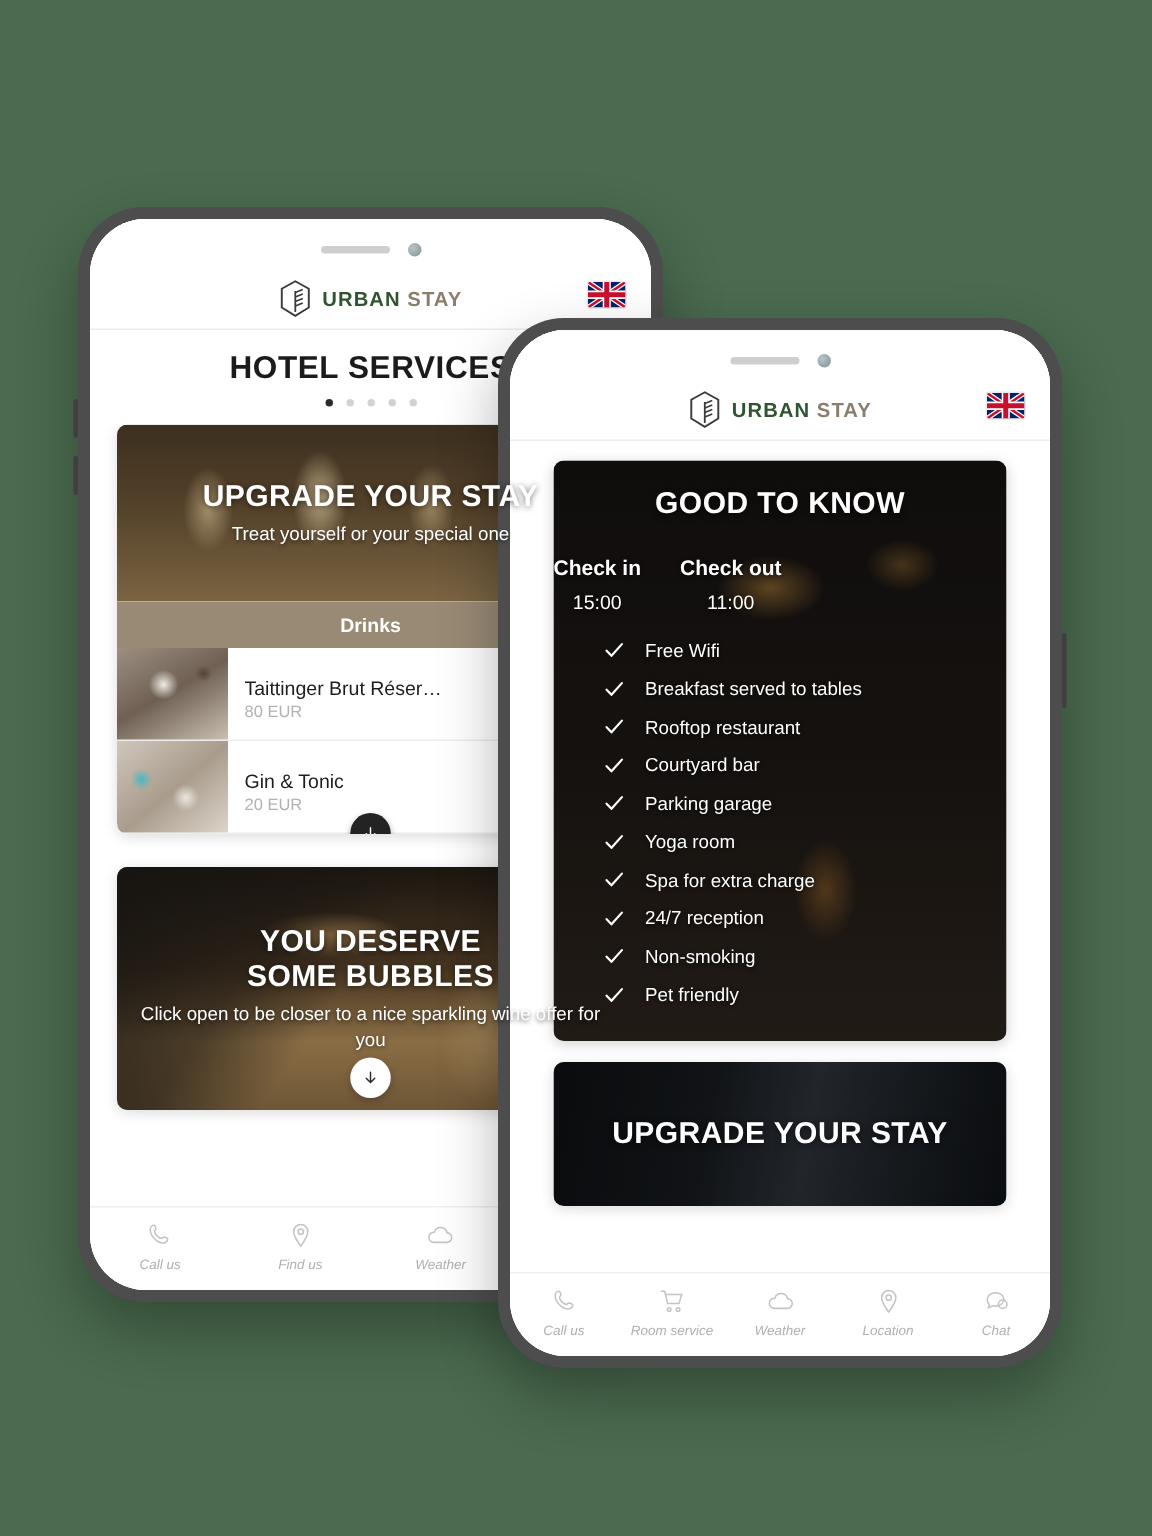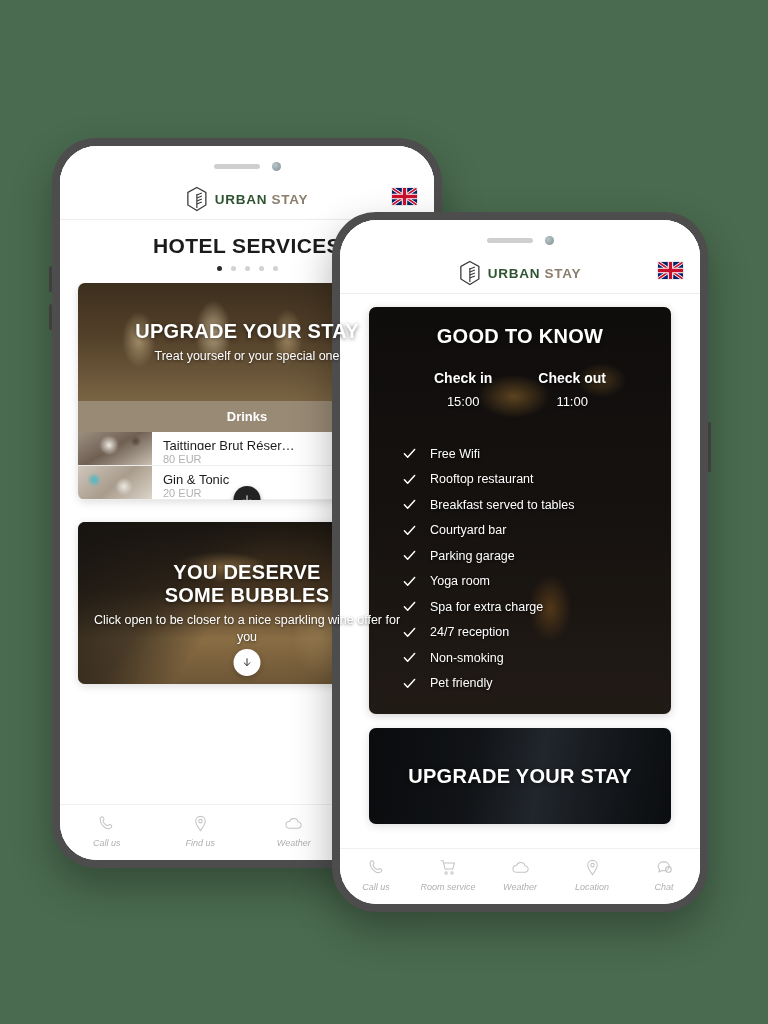--- a/index.html
+++ b/index.html
@@ -164,21 +164,21 @@
     width: 8px; height: 8px;
     border-right: 1.6px solid #fff; border-bottom: 1.6px solid #fff;
     transform: translateY(-70%) rotate(45deg);
   }
 
   .drink-row {
     display: flex; align-items: stretch;
     border-bottom: 1px solid #ededed;
     background: #fff;
     position: relative;
-    height: 34px;
+    height: 62px;
   }
   .drink-thumb { width: 74px; flex: 0 0 74px; }
   .thumb-coupe {
     background:
       radial-gradient(circle 16px at 42% 40%, rgba(245,243,235,.95), transparent 62%),
       radial-gradient(circle 8px at 78% 28%, rgba(80,66,52,.9), transparent 70%),
       linear-gradient(150deg,#9c8f80 0%,#6f6053 48%,#c9c0b2 100%);
   }
   .thumb-gin {
     background:
@@ -219,21 +219,21 @@
     padding: 18px 0 18px;
     box-shadow: 0 2px 9px rgba(0,0,0,0.18);
     margin-bottom: 14px;
   }
   .gtk-inner { position: relative; z-index: 2; }
   .gtk-title {
     text-align: center; font-size: 20px; font-weight: bold;
     letter-spacing: 0.3px; text-shadow: 0 1px 4px rgba(0,0,0,.6);
     margin-bottom: 22px;
   }
-  .checks-row { display: flex; justify-content: center; gap: 46px; margin-bottom: 32px; }
+  .checks-row { display: flex; gap: 26px; margin-bottom: 12px; }
   .check-col { text-align: center; }
   .check-lbl { font-size: 14px; font-weight: bold; text-shadow: 0 1px 3px rgba(0,0,0,.6); }
   .check-val { font-size: 13px; margin-top: 8px; text-shadow: 0 1px 3px rgba(0,0,0,.6); }
   .amenities { padding-left: 34px; }
   .amenity { display: flex; align-items: center; gap: 14px; height: 25.5px; }
   .amenity-check { width: 13px; height: 13px; flex: 0 0 13px; display: block; }
   .amenity-label { font-size: 12.5px; text-shadow: 0 1px 3px rgba(0,0,0,.7); }
 
   
   .tabbar {
@@ -432,27 +432,27 @@
               <div class="amenity">
                 <svg class="amenity-check" viewBox="0 0 14 14">
                     <path d="M1.5 7.3 L5 11 L12.5 2.6" stroke="#fff" stroke-width="1.6" fill="none" stroke-linecap="round" stroke-linejoin="round"></path>
                   </svg>
                 <span class="amenity-label">Free Wifi</span>
               </div>
               <div class="amenity">
                 <svg class="amenity-check" viewBox="0 0 14 14">
                     <path d="M1.5 7.3 L5 11 L12.5 2.6" stroke="#fff" stroke-width="1.6" fill="none" stroke-linecap="round" stroke-linejoin="round"></path>
                   </svg>
+                <span class="amenity-label">Breakfast served to tables</span>
+              </div>
+              <div class="amenity">
+                <svg class="amenity-check" viewBox="0 0 14 14">
+                    <path d="M1.5 7.3 L5 11 L12.5 2.6" stroke="#fff" stroke-width="1.6" fill="none" stroke-linecap="round" stroke-linejoin="round"></path>
+                  </svg>
                 <span class="amenity-label">Rooftop restaurant</span>
-              </div>
-              <div class="amenity">
-                <svg class="amenity-check" viewBox="0 0 14 14">
-                    <path d="M1.5 7.3 L5 11 L12.5 2.6" stroke="#fff" stroke-width="1.6" fill="none" stroke-linecap="round" stroke-linejoin="round"></path>
-                  </svg>
-                <span class="amenity-label">Breakfast served to tables</span>
               </div>
               <div class="amenity">
                 <svg class="amenity-check" viewBox="0 0 14 14">
                     <path d="M1.5 7.3 L5 11 L12.5 2.6" stroke="#fff" stroke-width="1.6" fill="none" stroke-linecap="round" stroke-linejoin="round"></path>
                   </svg>
                 <span class="amenity-label">Courtyard bar</span>
               </div>
               <div class="amenity">
                 <svg class="amenity-check" viewBox="0 0 14 14">
                     <path d="M1.5 7.3 L5 11 L12.5 2.6" stroke="#fff" stroke-width="1.6" fill="none" stroke-linecap="round" stroke-linejoin="round"></path>

